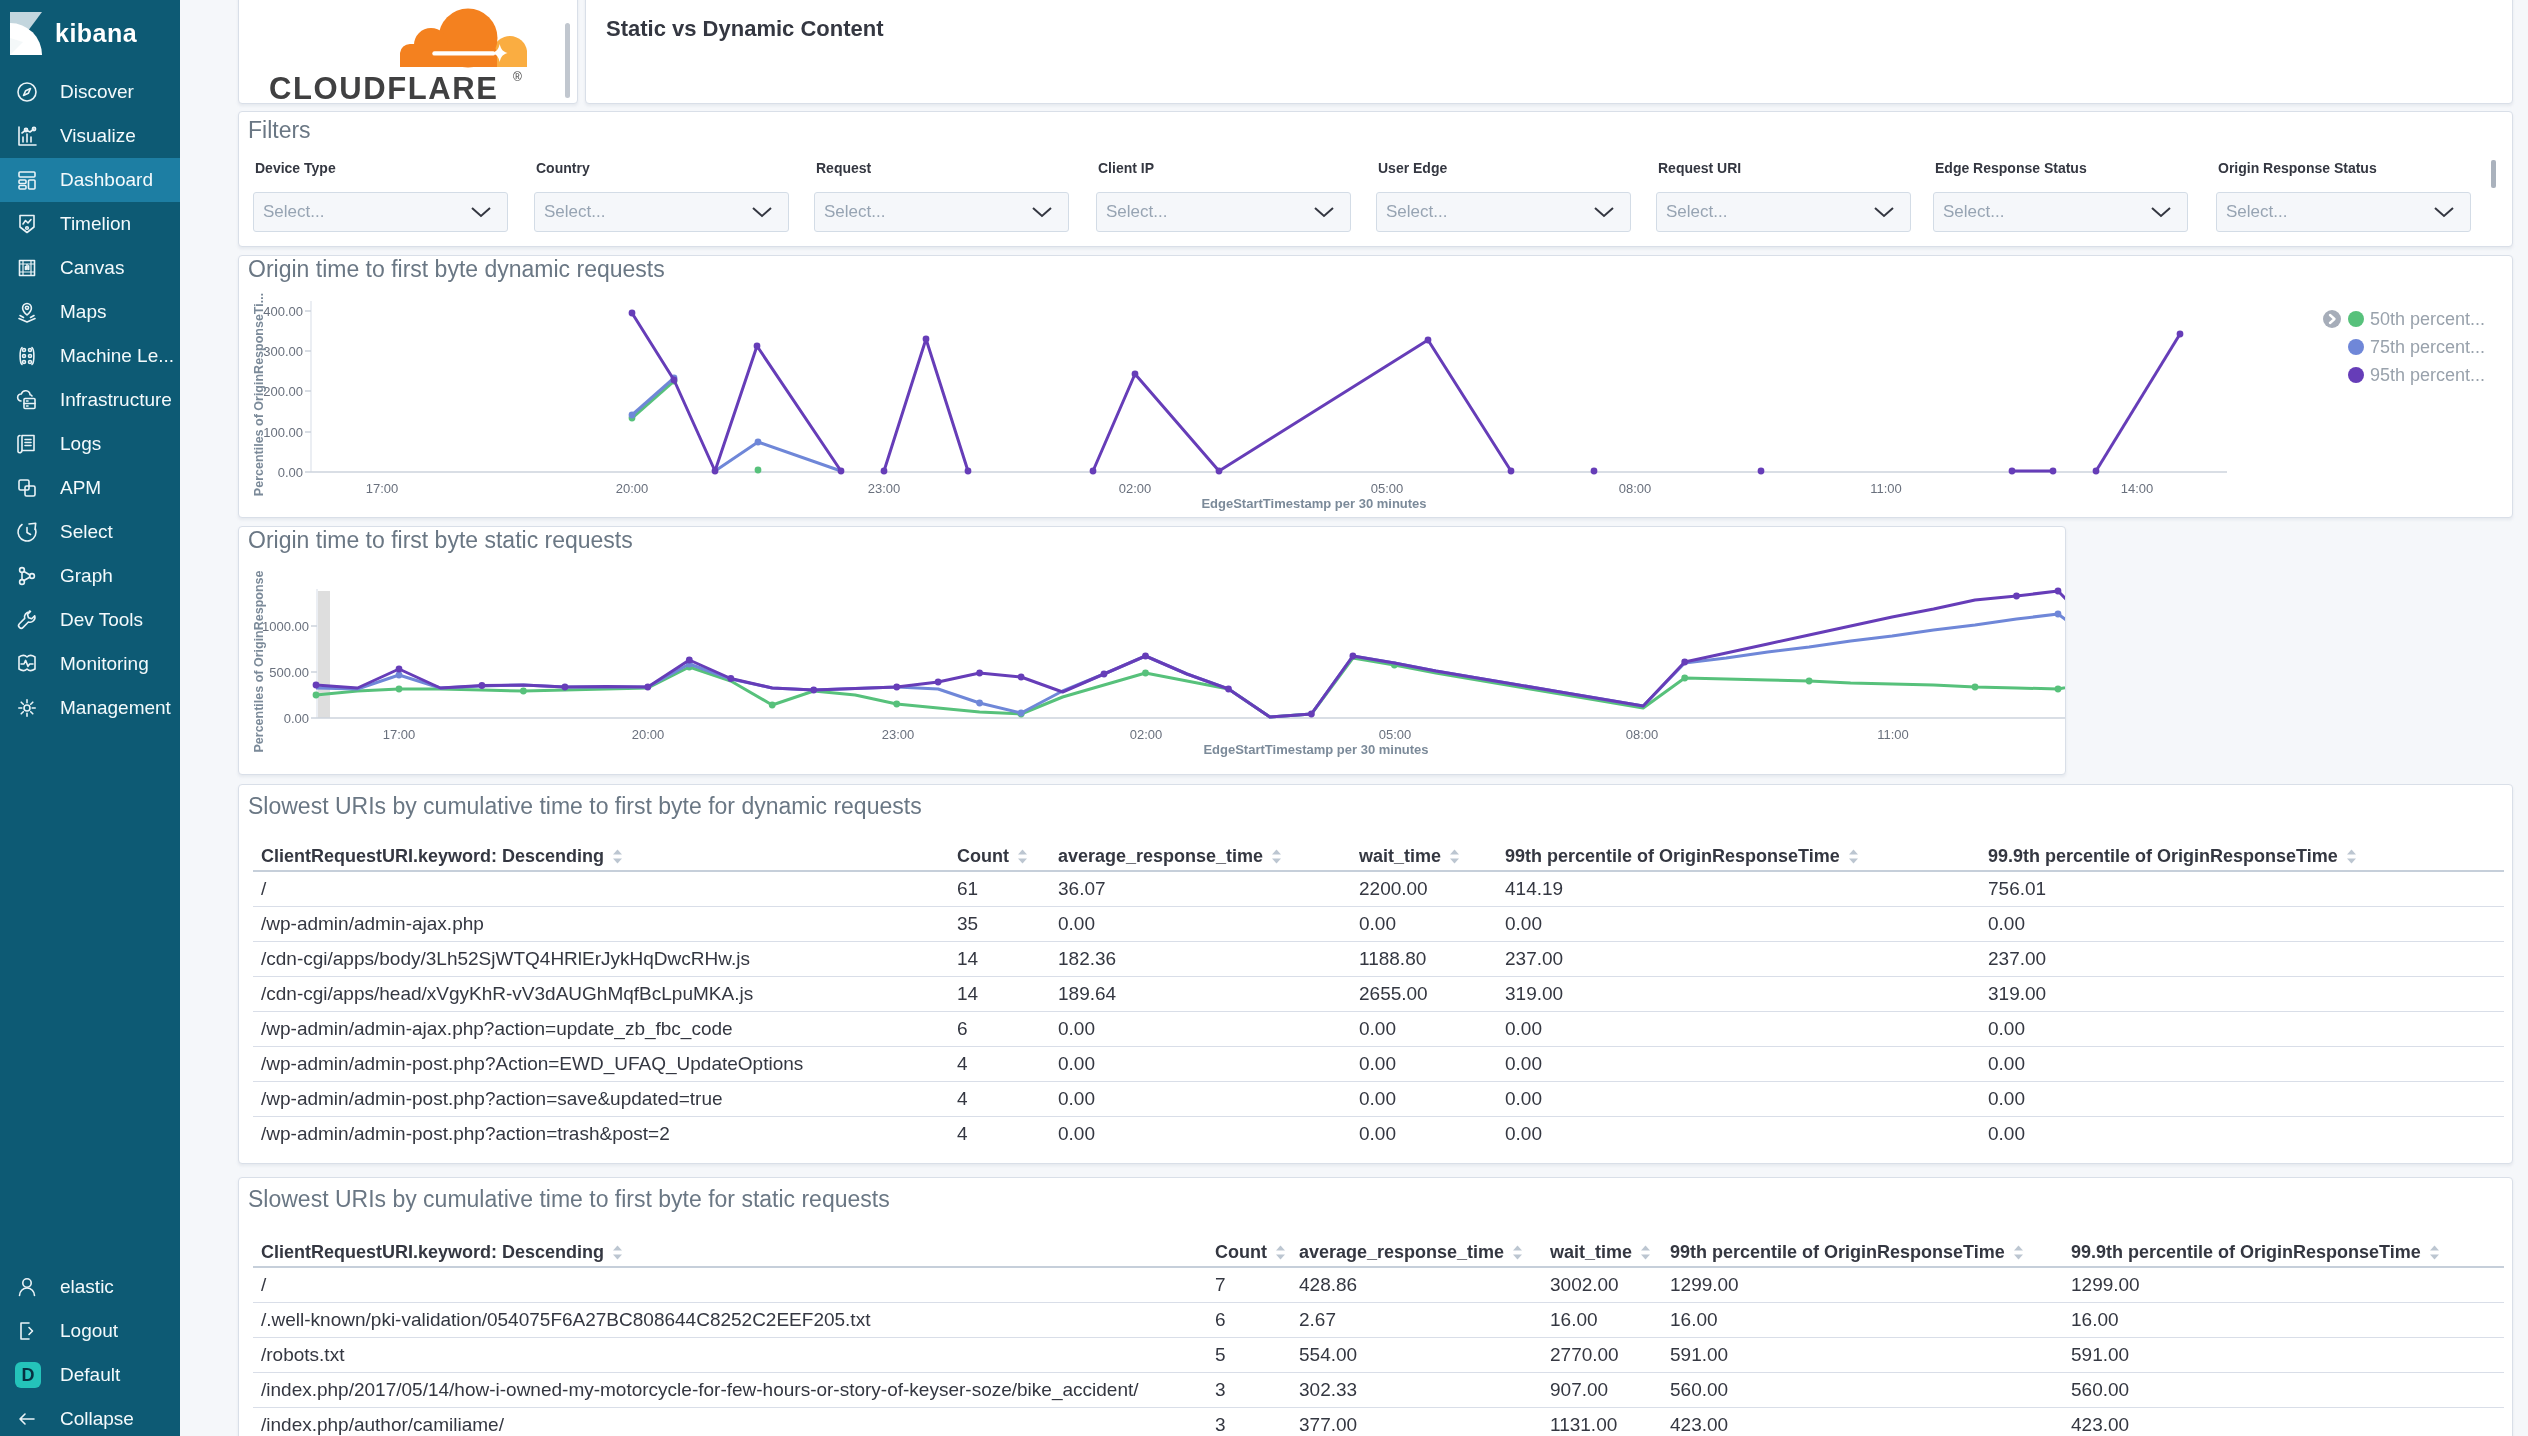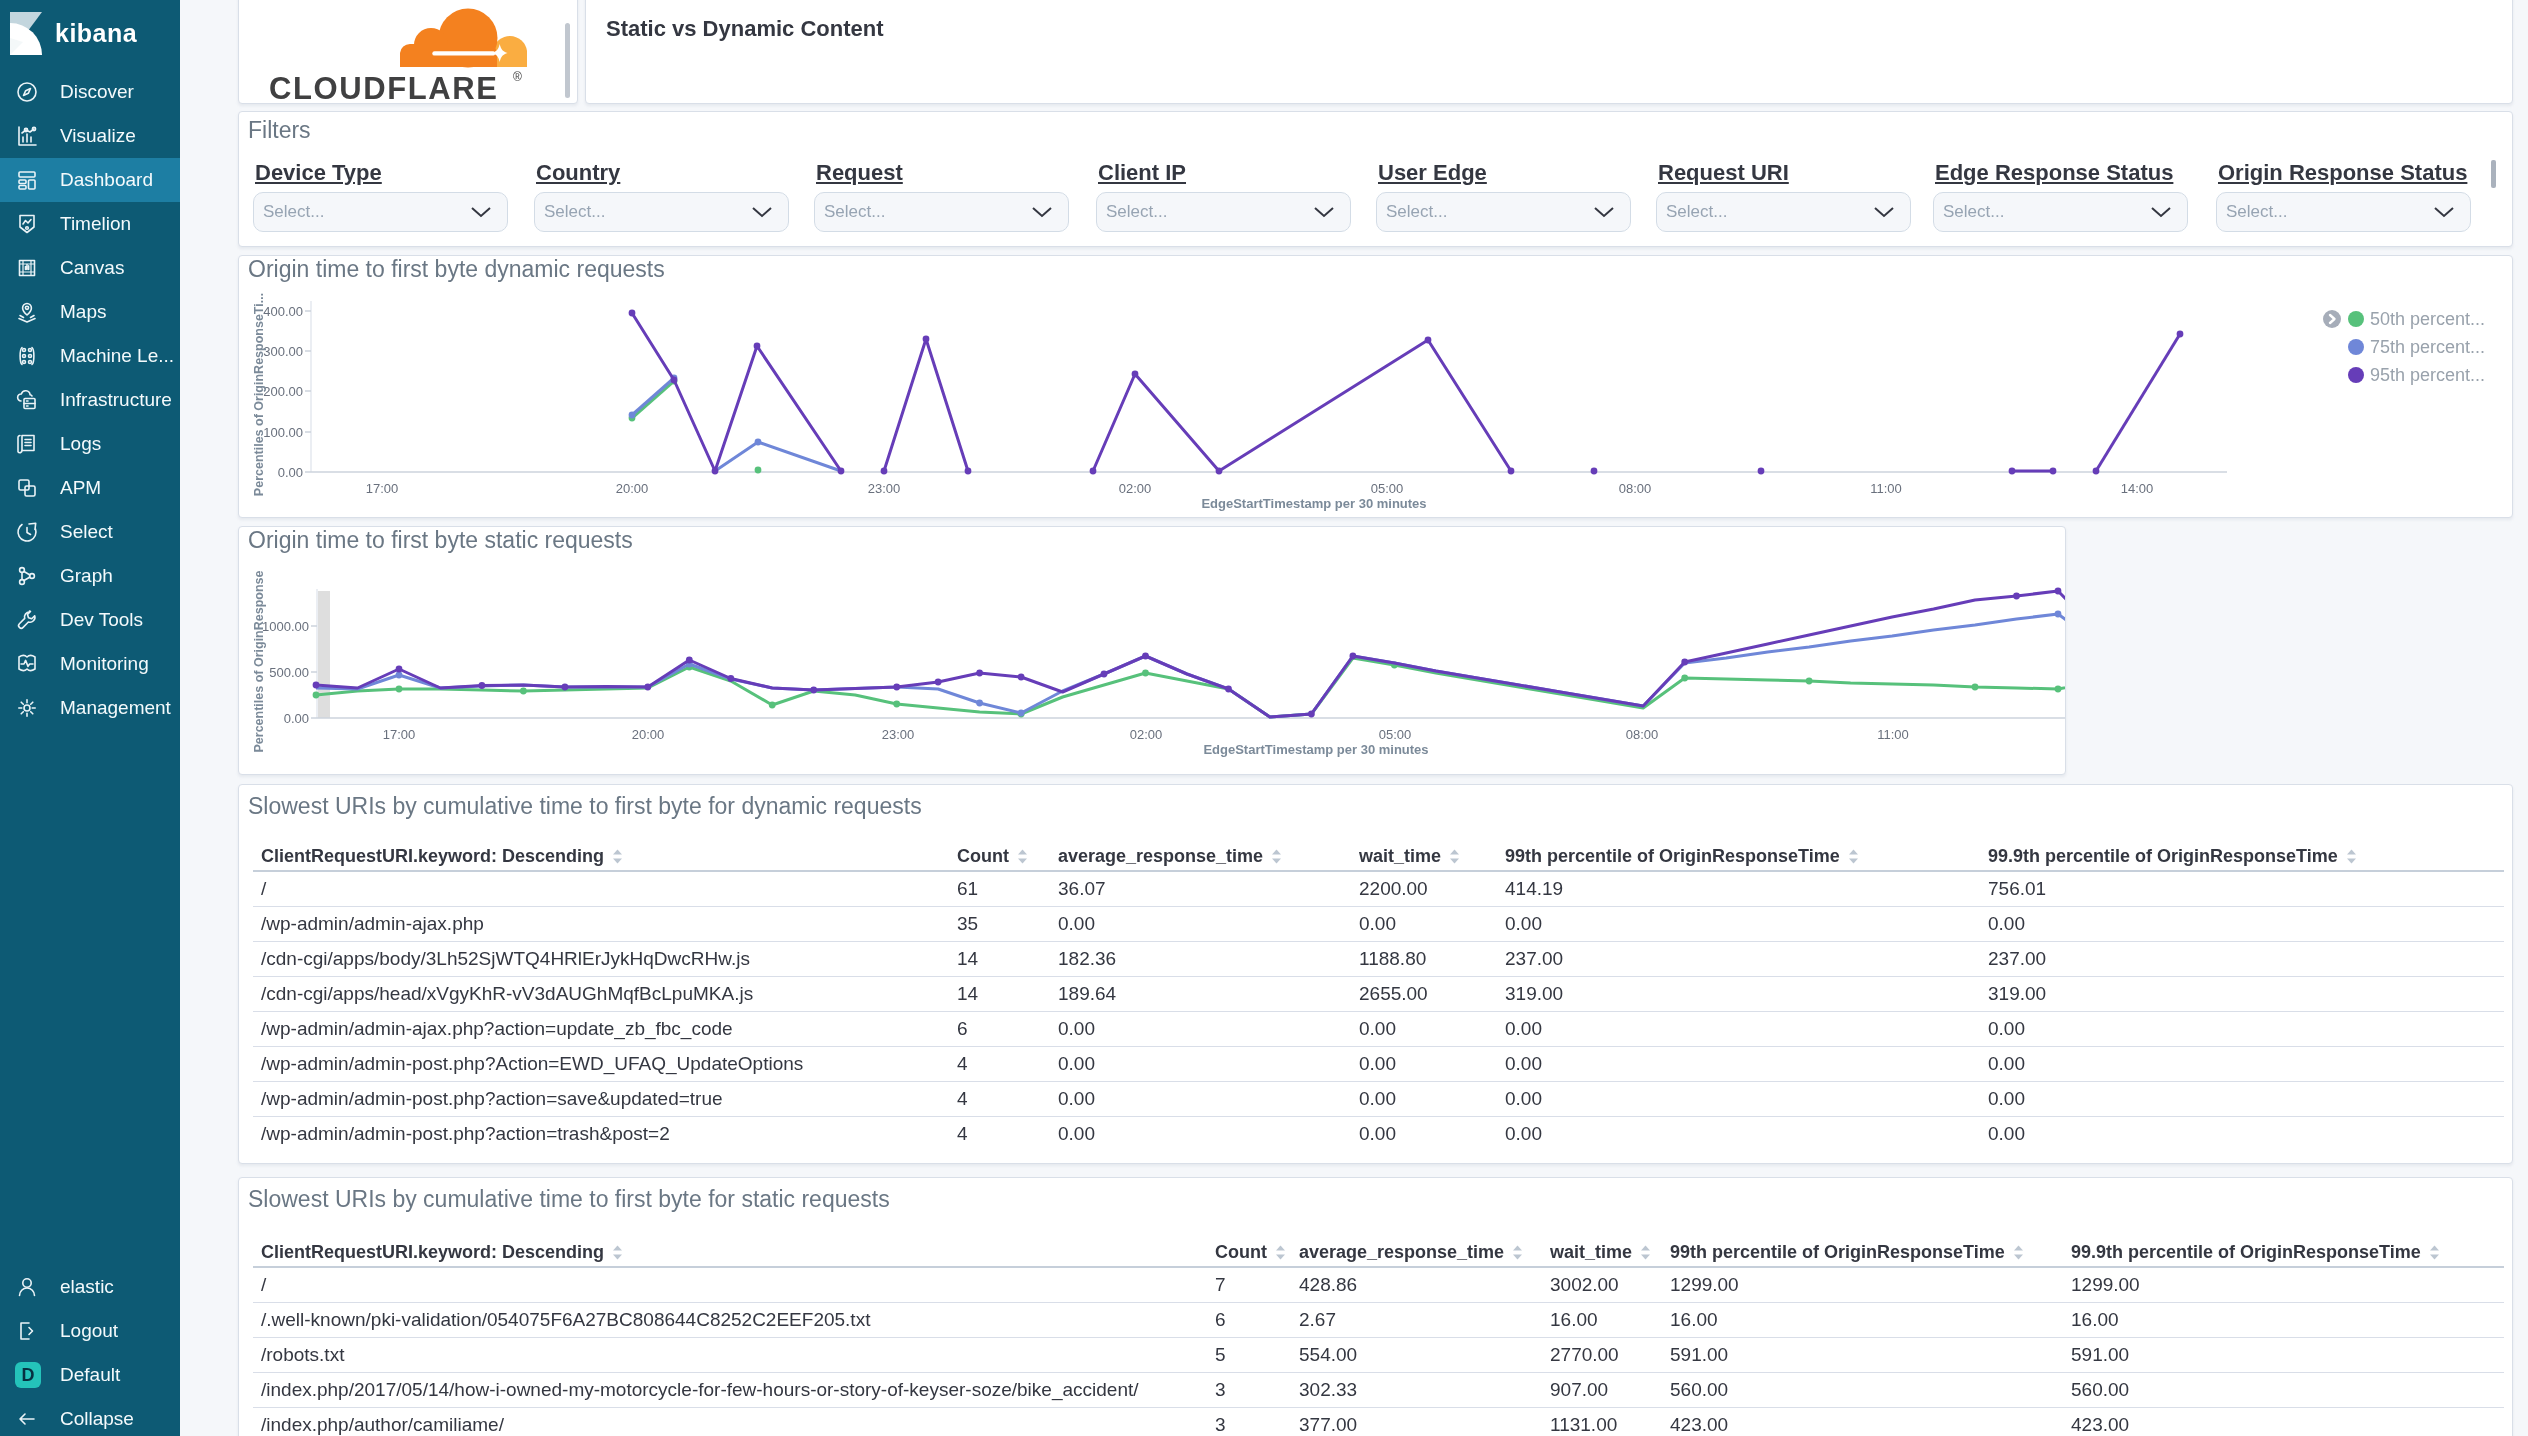--- a/index.html
+++ b/index.html
@@ -3,22 +3,22 @@
 *{margin:0;padding:0;box-sizing:border-box;}
 html,body{width:2528px;height:1436px;overflow:hidden;}
 body{font-family:"Liberation Sans",sans-serif;background:#f5f7fa;position:relative;}
 #sidebar{position:absolute;left:0;top:0;width:180px;height:1436px;background:#0d5a74;}
 .navitem{position:absolute;left:0;width:180px;height:44px;color:#fff;}
 .navitem.active{background:#1d7ea3;}
 .navitem .ic{position:absolute;left:16px;top:50%;transform:translateY(-50%);width:22px;height:22px;}
 .navitem .lbl{position:absolute;left:60px;top:50%;transform:translateY(-50%);font-size:19px;color:#f4fafc;white-space:nowrap;}
 .panel{position:absolute;background:#fff;border:1px solid #d9dfe8;border-radius:4px;box-shadow:0 2px 3px rgba(160,170,190,.18);overflow:hidden;}
 .ptitle{position:absolute;left:9px;top:0px;font-size:23px;color:#6a7784;white-space:nowrap;}
-.flabel{position:absolute;font-size:22px;font-weight:bold;color:#343741;white-space:nowrap;text-decoration:underline;}
-.fselect{position:absolute;width:255px;height:40px;background:#f5f7fa;border:1px solid #d3dce6;border-radius:10px;}
+.flabel{position:absolute;font-size:14px;font-weight:bold;color:#343741;white-space:nowrap;}
+.fselect{position:absolute;width:255px;height:40px;background:#f5f7fa;border:1px solid #d3dce6;border-radius:3px;}
 .fselect .st{position:absolute;left:9px;top:50%;transform:translateY(-50%);font-size:17px;color:#97a4b3;}
 .fselect svg{position:absolute;right:15px;top:50%;transform:translateY(-50%);}
 table.kt{border-collapse:collapse;table-layout:fixed;width:100%;}
 table.kt th{font-size:18px;font-weight:bold;color:#343741;text-align:left;white-space:nowrap;overflow:hidden;vertical-align:bottom;border-bottom:2px solid #c6cfda;}
 table.kt td{font-size:19px;color:#343741;white-space:nowrap;overflow:hidden;border-top:1px solid #d9dee8;}
 table.kt tbody tr:first-child td{border-top:none;}
 table.kt th .sic{display:inline-block;vertical-align:-4px;margin-left:8px;}
 .axlbl{font-size:13px;fill:#69707d;}
 .axtitle{font-size:13px;font-weight:bold;fill:#7b8a99;}
 .ytitle{font-size:12.5px;font-weight:bold;fill:#7b8a99;}

